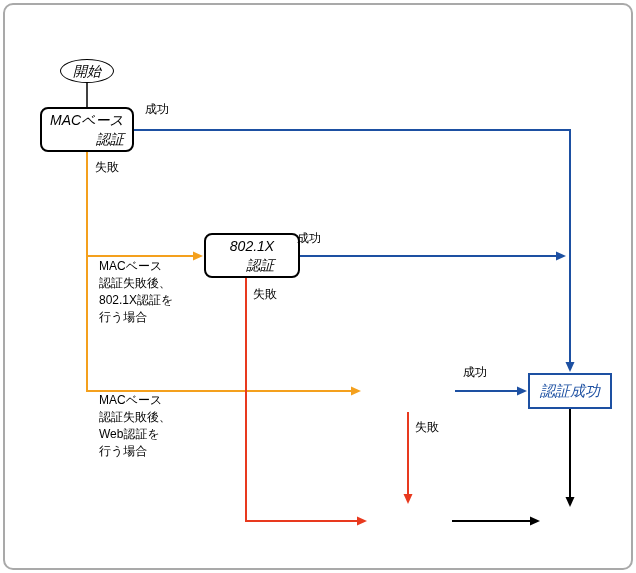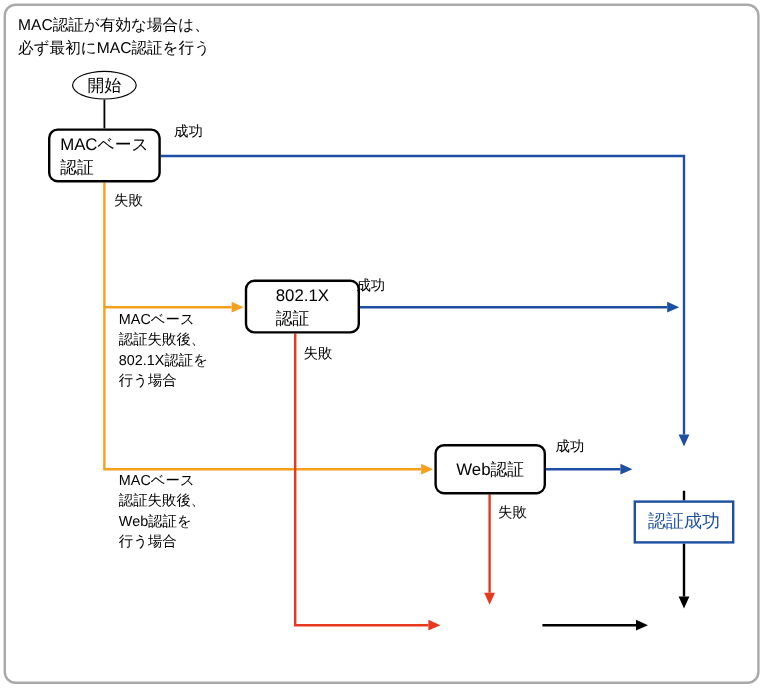--- a/index.html
+++ b/index.html
@@ -17,28 +17,28 @@
   svg.edges .e-blue{stroke:var(--blue,#1d50a2);}
   svg.edges .e-orange{stroke:var(--orange,#f4a01d);}
   svg.edges .e-red{stroke:var(--red,#e8391e);}
   svg.edges polygon.a-black{fill:var(--line,#000);}
   svg.edges polygon.a-blue{fill:var(--blue,#1d50a2);}
   svg.edges polygon.a-orange{fill:var(--orange,#f4a01d);}
   svg.edges polygon.a-red{fill:var(--red,#e8391e);}
 
   .node{
     position:absolute;display:flex;align-items:center;justify-content:center;
-    background:#fff;text-align:left;white-space:pre-line;line-height:1.35;
-    box-sizing:border-box;font-size:14px;
+    background:#fff;text-align:right;white-space:pre-line;line-height:1.35;
+    box-sizing:border-box;font-size:14px;font-style:italic;
   }
   #n-start{left:60px;top:59px;width:54px;height:24px;border:1.5px solid #000;border-radius:50%;}
   #n-mac{left:40px;top:107px;width:94px;height:45px;border:2px solid #000;border-radius:8px;}
   #n-dot1x{left:204px;top:233px;width:96px;height:45px;border:2px solid #000;border-radius:8px;}
   #n-web{left:362px;top:370px;width:93px;height:42px;border:2px solid #000;border-radius:8px;}
-  #n-success{left:528px;top:373px;width:84px;height:36px;border:2px solid var(--blue,#1d50a2);color:var(--blue,#1d50a2);font-size:15px;margin-top:44px;}
+  #n-success{left:528px;top:373px;width:84px;height:36px;border:2px solid var(--blue,#1d50a2);color:var(--blue,#1d50a2);font-size:15px;}
   #n-fail{left:368px;top:505px;width:84px;height:33px;border:2px solid var(--red,#e8391e);color:var(--red,#e8391e);font-size:15px;}
   #n-end{left:541px;top:508px;width:57px;height:26px;border:1.5px solid #000;border-radius:50%;}
 
   .lbl{position:absolute;font-size:12px;white-space:pre-line;line-height:1.25;}
   .ann{position:absolute;font-size:12px;white-space:pre-line;line-height:17px;}
   #note{position:absolute;left:15px;top:11px;font-size:13px;white-space:pre-line;line-height:19px;}
   #lbl-mac-success{left:145px;top:102px;}
   #lbl-mac-fail{left:95px;top:160px;}
   #lbl-dot1x-success{left:297px;top:231px;}
   #lbl-dot1x-fail{left:253px;top:287px;}
@@ -94,29 +94,26 @@
       <path class="e-black" d="M452,521 H530"></path>
       <polygon class="a-black" points="540,521 530,516.5 530,525.5"></polygon>
     </g>
 
     <g>
       <path class="e-black" d="M570,409 V497"></path>
       <polygon class="a-black" points="570,507 565.5,497 574.5,497"></polygon>
     </g>
   </svg>
 
-  <div id="note">MAC認証が有効な場合は、
-必ず最初にMAC認証を行う</div>
 
   <div class="node" id="n-start">開始</div>
   <div class="node" id="n-mac">MACベース
 認証</div>
   <div class="node" id="n-dot1x">802.1X
 認証</div>
-  <div class="node" id="n-web">Web認証</div>
   <div class="node" id="n-success">認証成功</div>
 
   <div class="lbl" id="lbl-mac-success">成功</div>
   <div class="lbl" id="lbl-mac-fail">失敗</div>
   <div class="lbl" id="lbl-dot1x-success">成功</div>
   <div class="lbl" id="lbl-dot1x-fail">失敗</div>
   <div class="lbl" id="lbl-web-success">成功</div>
   <div class="lbl" id="lbl-web-fail">失敗</div>
 
   <div class="ann" id="ann-dot1x">MACベース

